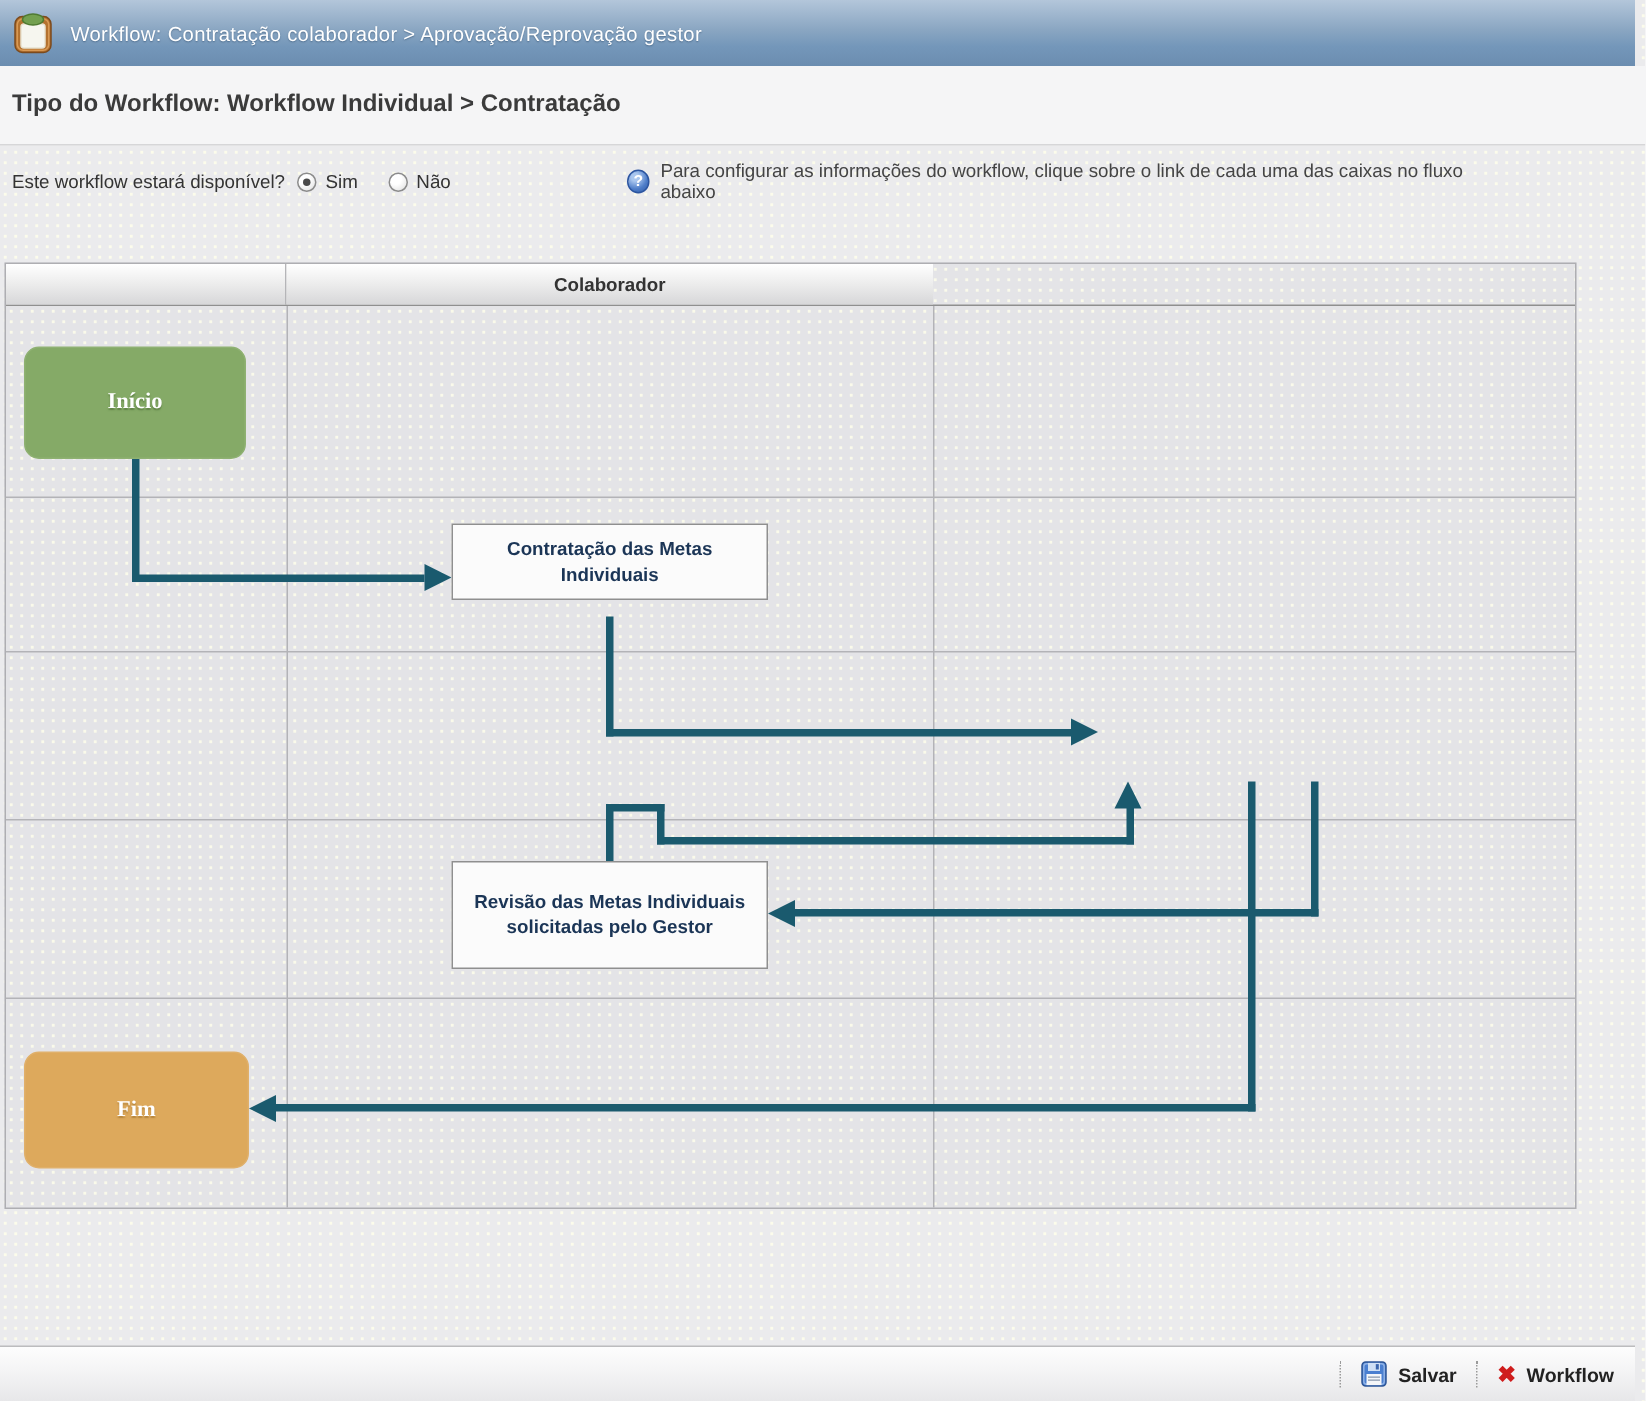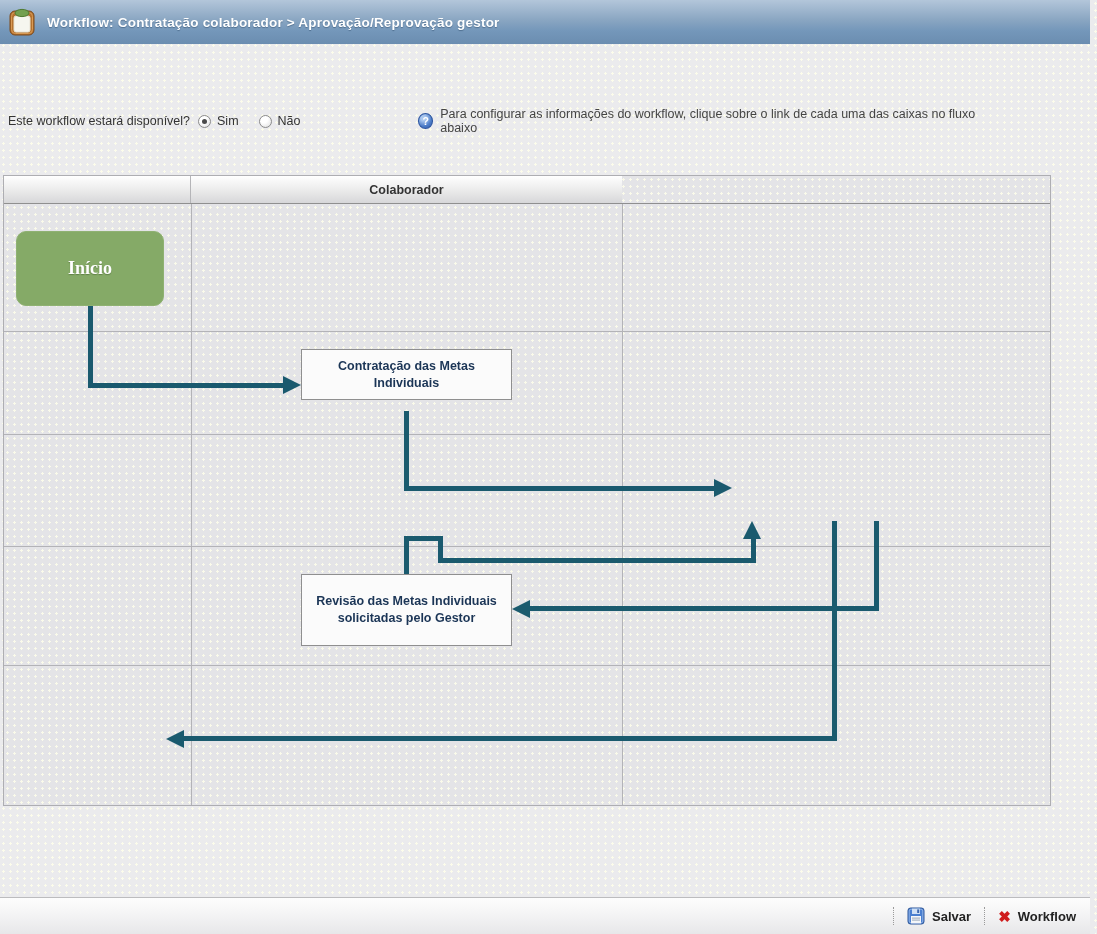--- a/index.html
+++ b/index.html
@@ -12,21 +12,21 @@
     background-size:7px 7px;
   }
   
   .titlebar {
     position:absolute; left:0; top:0; width:1090px; height:44px;
     background:linear-gradient(#b3c6da, #8aa6c2 45%, #7497ba 70%, #6b8db0);
     border-bottom:1px solid #5f7f a2;
     display:flex; align-items:center; gap:10px; padding-left:7px;
   }
   .titlebar .title {
-    color:#ffffff; font-weight:bold; font-size:13.5px;
+    color:#ffffff; font-weight:normal; font-size:13.5px;
     text-shadow:0 1px 1px rgba(30,60,90,.45); letter-spacing:.2px;
   }
   
   .subtitlebar {
     position:absolute; left:0; top:44px; width:1097px; height:53px;
     background:#f5f5f6; border-bottom:1px solid #d6d6d8;
     display:flex; align-items:center; padding-left:8px;
   }
   .subtitlebar .subtitle { color:#3b3b3b; font-weight:bold; font-size:16px; }
   
@@ -73,21 +73,21 @@
   }
   .th:last-child { border-right:none; }
   .th.c1 { width:187px; } .th.c2 { width:431px; } .th.c3 { width:430px; }
   .rowline { position:absolute; left:0; width:100%; height:1px; background:#b3b3b7; }
   .colline { position:absolute; top:28px; bottom:0; width:1px; background:#b3b3b7; }
   
   .node { position:absolute; display:flex; align-items:center; justify-content:center;
     text-align:center; }
   .node.start {
     background:#85aa67; border:1px solid #8fb172; border-radius:10px;
-    color:#fff; font-family:"Liberation Serif", serif; font-weight:bold; font-size:18px;
+    color:#fff; font-family:"Liberation Serif", serif; font-weight:bold; font-size:15px;
     text-shadow:0 1px 1px rgba(60,90,40,.5);
   }
   .node.end {
     background:#dda95c; border:1px solid #e0b06a; border-radius:10px;
     color:#fff; font-family:"Liberation Serif", serif; font-weight:bold; font-size:15px;
     text-shadow:0 1px 1px rgba(140,95,30,.5);
   }
   .node.task {
     background:#fbfbfb; border:1px solid #8f8f8f;
     color:#1b3556; font-weight:bold; font-size:12.5px; line-height:1.35;
@@ -121,20 +121,23 @@
       <svg width="30" height="31" viewBox="0 0 30 31">
         <rect x="3" y="4" width="24" height="24" rx="5" fill="#b4722f" stroke="#7c4a1c"></rect>
         <rect x="4.5" y="5.5" width="21" height="21" rx="4" fill="none" stroke="#d99a55" stroke-width="1"></rect>
         <rect x="7" y="9" width="16" height="16" rx="2" fill="#f6f6ef" stroke="#e8e3d2"></rect>
         <ellipse cx="15" cy="6" rx="7" ry="3.6" fill="#73a04f" stroke="#4f7a31"></ellipse>
       </svg>
     </span>
     <span class="title">Workflow: Contratação colaborador &gt; Aprovação/Reprovação gestor</span>
   </div>
 
+  <div class="subtitlebar">
+    <span class="subtitle">Tipo do Workflow: Workflow Individual &gt; Contratação</span>
+  </div>
 
   <div class="optionsrow">
     <span class="question">Este workflow estará disponível?</span>
     <span class="radio-group">
       <span class="radio checked"></span>
       <span class="radio-label">Sim</span>
       <span class="radio"></span>
       <span class="radio-label">Não</span>
     </span>
     <span class="helpblock">
@@ -195,20 +198,23 @@
 
     <div class="node task" style="left:297px; top:173px; width:211px; height:51px;">
       <span>Contratação das Metas Individuais</span>
     </div>
 
 
     <div class="node task" style="left:297px; top:398px; width:211px; height:72px;">
       <span>Revisão das Metas Individuais solicitadas pelo Gestor</span>
     </div>
 
+    <div class="node end" style="left:12px; top:525px; width:150px; height:78px;">
+      <span>Fim</span>
+    </div>
   </div>
 
   <div class="toolbar">
     <div class="tb-sep"></div>
     <div class="tb-item">
       <span style="display:inline-flex;">
         <svg width="18" height="18" viewBox="0 0 18 18">
           <rect x="1" y="1" width="16" height="16" rx="2.5" fill="#4a7fd0" stroke="#2d5596"></rect>
           <rect x="2.2" y="2.2" width="13.6" height="13.6" rx="1.8" fill="none" stroke="#8fb2e6" stroke-width="1"></rect>
           <rect x="5" y="1.6" width="8" height="5.4" fill="#cfe0f5"></rect>

